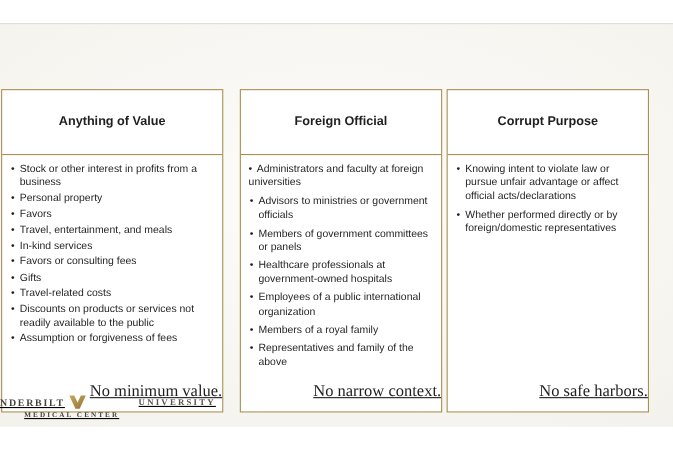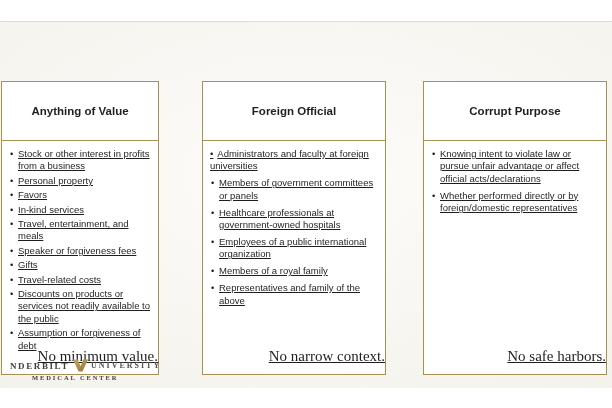--- a/index.html
+++ b/index.html
@@ -18,23 +18,23 @@
     border-top: 1px solid #dedbd2;
     box-sizing: border-box;
   }
   .col {
     position: absolute;
     top: 59px; height: 294px;
     background: #ffffff;
     border: 1.6px solid #a88f52;
     box-sizing: border-box;
   }
-  .col-1 { left: 1px;   width: 158px; }
-  .col-2 { left: 202px; width: 184px; }
-  .col-3 { left: 423px; width: 184px; }
+  .col-1 { left: 1px;   width: 202px; }
+  .col-2 { left: 218px; width: 184px; }
+  .col-3 { left: 406px; width: 184px; }
   .col-header {
     height: 58px;
     border-bottom: 1.6px solid #a88f52;
     display: flex; align-items: center; justify-content: center;
     text-align: center;
   }
   .col-title {
     font-weight: bold;
     font-size: 11.5px;
     color: #1f1f1f;
@@ -44,21 +44,20 @@
     list-style: none;
     margin: 0; padding: 0;
     font-size: 9.5px;
     line-height: 12.4px;
     color: #1f1f1f;
   }
   .bullet-list li {
     position: relative;
     padding-left: 9px;
     margin-bottom: 2px;
-    text-decoration: underline;
   }
   .bullet-list li::before {
     content: "\2022";
     position: absolute;
     left: 1px;
   }
   .col-2 .bullet-list li, .col-3 .bullet-list li { margin-bottom: 4.5px; }
   
   .bullet-list li.flat { padding-left: 0; }
   .bullet-list li.flat::before { position: static; margin-right: 4px; }
@@ -67,40 +66,41 @@
     bottom: 9px; left: 0;
     width: 100%;
     text-align: right;
     font-size: 15px;
     text-decoration: underline;
     color: #1f1f1f;
     font-family: Liberation Serif, serif;
   }
   .vumc-logo {
     position: absolute;
-    left: 10px; top: 359px;
+    left: 0; top: 359px; text-decoration: underline;
   }
   .logo-line1 {
     display: flex; align-items: center;
     font-family: "Liberation Serif", serif;
     font-weight: bold;
     font-size: 9px;
     letter-spacing: 1.6px;
     color: #45423c;
     white-space: nowrap;
   }
   .logo-v {
     width: 15px; height: 13px;
     margin: 0 3px 0 4px;
     display: inline-block;
   }
   .logo-university {
     font-size: 8px;
     letter-spacing: 2px;
     color: #57544d;
+    margin-left: 45px;
   }
   .logo-line2 {
     font-family: "Liberation Serif", serif;
     font-weight: bold;
     font-size: 6.5px;
     letter-spacing: 1.9px;
     color: #45423c;
     margin: 2px 0 0 22px;
     white-space: nowrap;
   }
@@ -112,39 +112,40 @@
 
   <div class="col col-1">
     <div class="col-header">
       <span class="col-title">Anything of Value</span>
     </div>
     <div class="col-body">
       <ul class="bullet-list">
         <li>Stock or other interest in profits from a business</li>
         <li>Personal property</li>
         <li>Favors</li>
+        <li>Travel, entertainment, and meals</li>
         <li>In-kind services</li>
-        <li>Travel, entertainment, and meals</li>
-        <li>Speaker or forgiveness fees</li>
+        <li>Favors or consulting fees</li>
         <li>Gifts</li>
         <li>Travel-related costs</li>
         <li>Discounts on products or services not readily available to the public</li>
-        <li>Assumption or forgiveness of debt</li>
+        <li>Assumption or forgiveness of fees</li>
       </ul>
     </div>
     <div class="col-footer">No minimum value.</div>
   </div>
 
   <div class="col col-2">
     <div class="col-header">
       <span class="col-title">Foreign Official</span>
     </div>
     <div class="col-body">
       <ul class="bullet-list">
         <li class="flat">Administrators and faculty at foreign universities</li>
+        <li>Advisors to ministries or government officials</li>
         <li>Members of government committees or panels</li>
         <li>Healthcare professionals at government-owned hospitals</li>
         <li>Employees of a public international organization</li>
         <li>Members of a royal family</li>
         <li>Representatives and family of the above</li>
       </ul>
     </div>
     <div class="col-footer">No narrow context.</div>
   </div>
 

